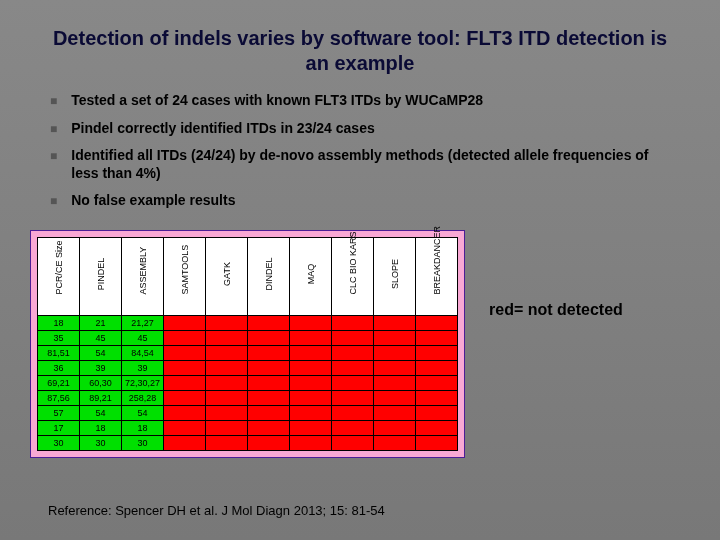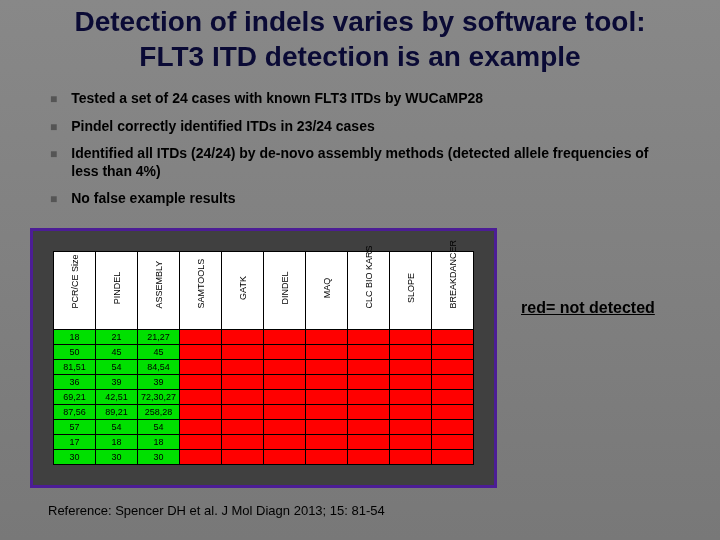--- a/index.html
+++ b/index.html
@@ -7,23 +7,23 @@
     width: 720px;
     height: 540px;
     background: linear-gradient(to bottom, #888888 0%, #808080 50%, #787878 100%);
     font-family: Arial, Helvetica, sans-serif;
     position: relative;
     overflow: hidden;
   }
   .title {
     text-align: center;
     font-weight: 900;
-    font-size: 28px;
+    font-size: 20px;
     color: #0a0a35;
-    padding: 4px 40px 8px 40px;
+    padding: 26px 40px 8px 40px;
     line-height: 1.25;
     font-family: "Arial Black", Arial, sans-serif;
   }
   .bullets {
     padding: 8px 60px 6px 50px;
   }
   .bullet {
     display: flex;
     align-items: flex-start;
     margin-bottom: 10px;
@@ -39,23 +39,23 @@
     margin-top: 2px;
     flex-shrink: 0;
   }
   .content-row {
     display: flex;
     align-items: flex-start;
     padding-left: 30px;
     margin-top: 4px;
   }
   .tbl-wrap {
-    border: 3px solid #4c1d95;
-    background: #404040;
-    padding: 20px;
+    border: 1px solid #4c1d95;
+    background: #f9a8d4;
+    padding: 6px;
   }
   table.data {
     border-collapse: collapse;
     font-size: 9px;
     background: #fff;
   }
   table.data th {
     background: #fff;
     border: 1px solid #000;
     font-weight: 400;
@@ -85,21 +85,20 @@
   }
   td.g { background: #00e000; }
   td.r { background: #ff0000; }
   .legend {
     margin-left: 24px;
     margin-top: 70px;
     font-weight: 700;
     color: #000;
     font-size: 16px;
     line-height: 1.25;
-    text-decoration: underline;
   }
   .reference {
     position: absolute;
     bottom: 22px;
     left: 48px;
     font-size: 13px;
     color: #000;
   }
 </style>
 </head>
@@ -170,21 +169,21 @@
             <td class="g">21,27</td>
             <td class="r"></td>
             <td class="r"></td>
             <td class="r"></td>
             <td class="r"></td>
             <td class="r"></td>
             <td class="r"></td>
             <td class="r"></td>
           </tr>
           <tr>
-            <td class="g">50</td>
+            <td class="g">35</td>
             <td class="g">45</td>
             <td class="g">45</td>
             <td class="r"></td>
             <td class="r"></td>
             <td class="r"></td>
             <td class="r"></td>
             <td class="r"></td>
             <td class="r"></td>
             <td class="r"></td>
           </tr>
@@ -207,21 +206,21 @@
             <td class="r"></td>
             <td class="r"></td>
             <td class="r"></td>
             <td class="r"></td>
             <td class="r"></td>
             <td class="r"></td>
             <td class="r"></td>
           </tr>
           <tr>
             <td class="g">69,21</td>
-            <td class="g">42,51</td>
+            <td class="g">60,30</td>
             <td class="g">72,30,27</td>
             <td class="r"></td>
             <td class="r"></td>
             <td class="r"></td>
             <td class="r"></td>
             <td class="r"></td>
             <td class="r"></td>
             <td class="r"></td>
           </tr>
           <tr>

